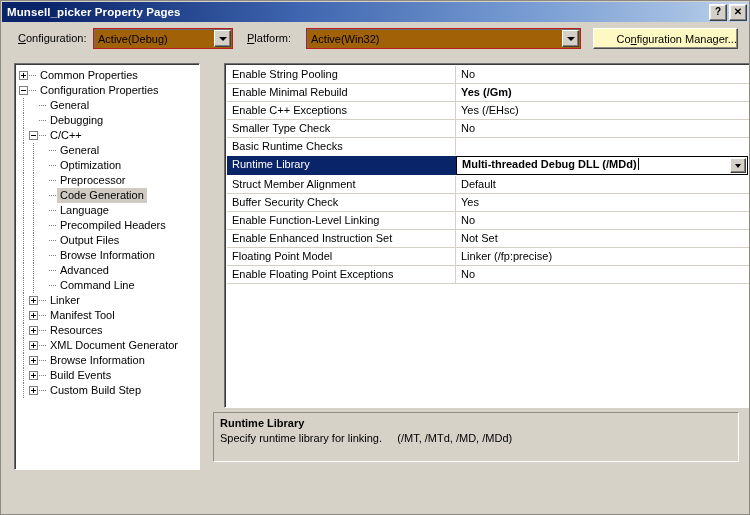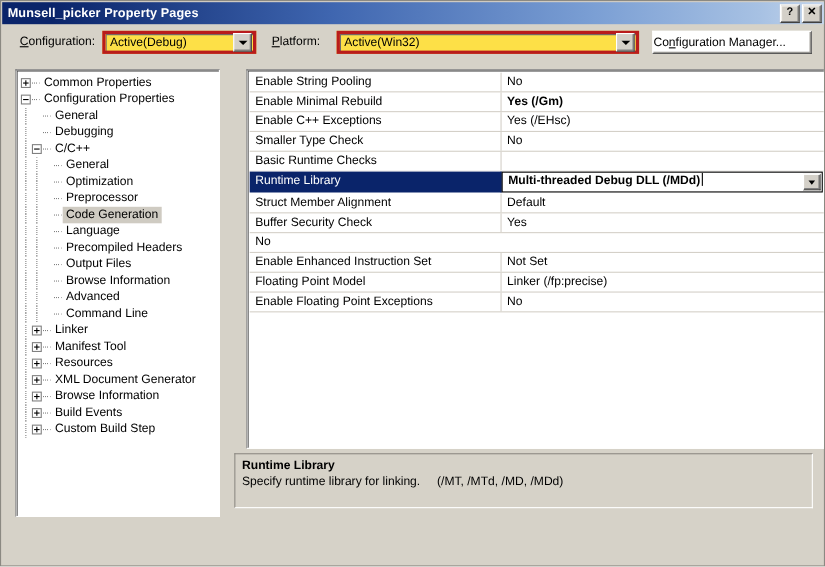--- a/index.html
+++ b/index.html
@@ -71,22 +71,22 @@
   }
   .lbl {
     position: absolute;
     font-size: 11px;
     color: #000;
     white-space: nowrap;
   }
   .acc { text-decoration: underline; }
   .combo {
     position: absolute;
-    background: #fde047;
-    border: 3px solid #b91c1c;
+    background: #a16207;
+    border: 1px solid #b91c1c;
     box-shadow: inset 1px 1px 0 #6f6f6f;
     box-sizing: border-box;
     height: 21px;
     display: flex;
     align-items: center;
   }
   .combo .val {
     padding-left: 4px;
     font-size: 11px;
     color: #000;
@@ -110,31 +110,31 @@
     content: "";
     position: absolute;
     left: 50%; top: 50%;
     margin-left: -4px; margin-top: -2px;
     border-left: 4px solid transparent;
     border-right: 4px solid transparent;
     border-top: 4px solid #000;
   }
   .pushbtn {
     position: absolute;
-    background: #ffffff;
+    background: #fef9c3;
     border: 1px solid #ffffff;
     border-right-color: #494949;
     border-bottom-color: #494949;
     box-shadow: inset -1px -1px 0 #908d86;
     box-sizing: border-box;
     font-size: 11px;
     color: #000;
     display: flex;
     align-items: center;
-    justify-content: flex-start;
+    justify-content: flex-end;
     cursor: default;
     white-space: nowrap;
   }
   .pushbtn.disabled { color: #8c8a83; text-shadow: 1px 1px 0 #ffffff; }
   .pushbtn.default {
     border: 1px solid #000;
     box-shadow: inset 1px 1px 0 #ffffff, inset -1px -1px 0 #908d86;
   }
 
   
@@ -528,20 +528,21 @@
         </div>
         <div class="grow">
           <div class="gname">Struct Member Alignment</div>
           <div class="gval">Default</div>
         </div>
         <div class="grow">
           <div class="gname">Buffer Security Check</div>
           <div class="gval">Yes</div>
         </div>
         <div class="grow">
+          <div class="gname">Enable Function-Level Linking</div>
           <div class="gval">No</div>
         </div>
         <div class="grow">
           <div class="gname">Enable Enhanced Instruction Set</div>
           <div class="gval">Not Set</div>
         </div>
         <div class="grow">
           <div class="gname">Floating Point Model</div>
           <div class="gval">Linker (/fp:precise)</div>
         </div>

